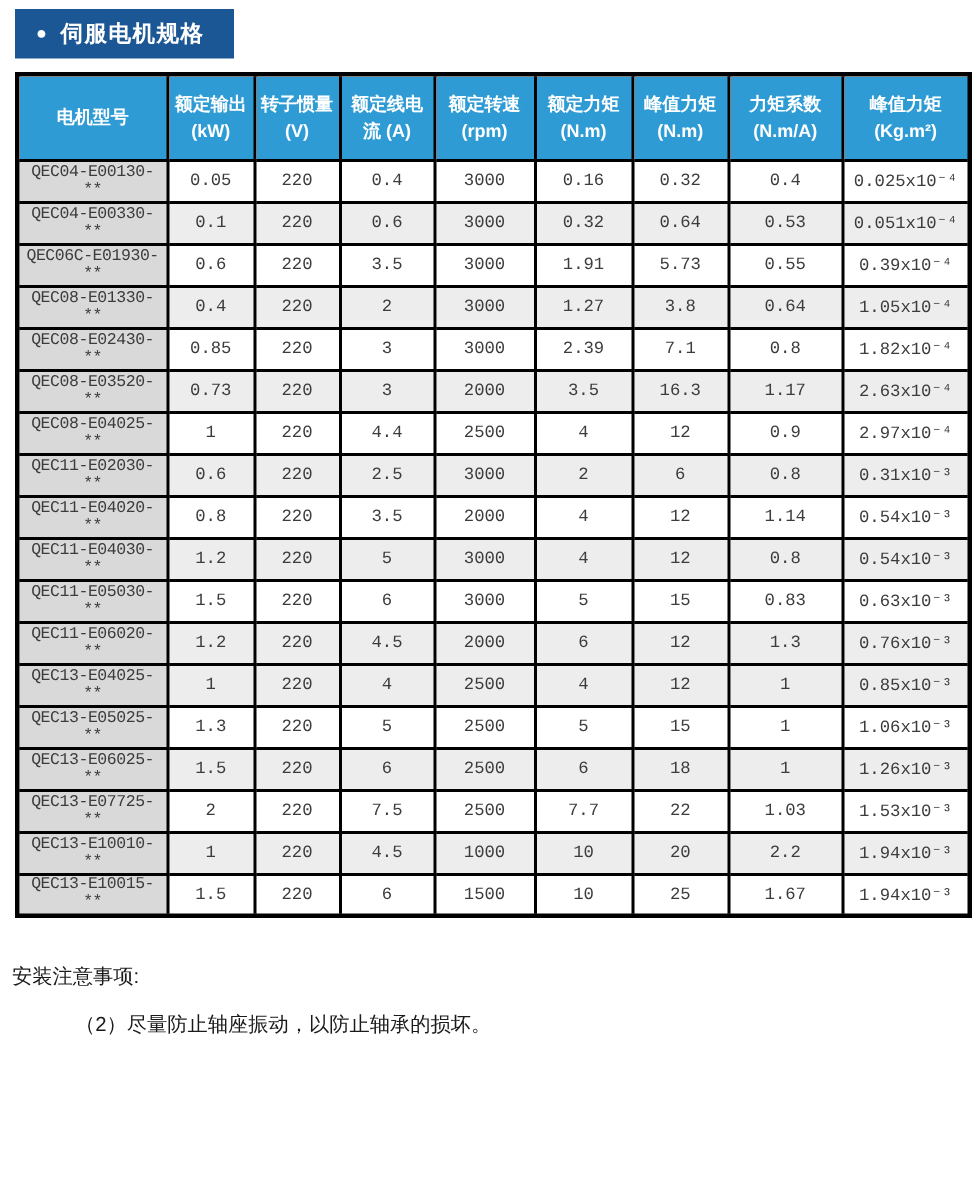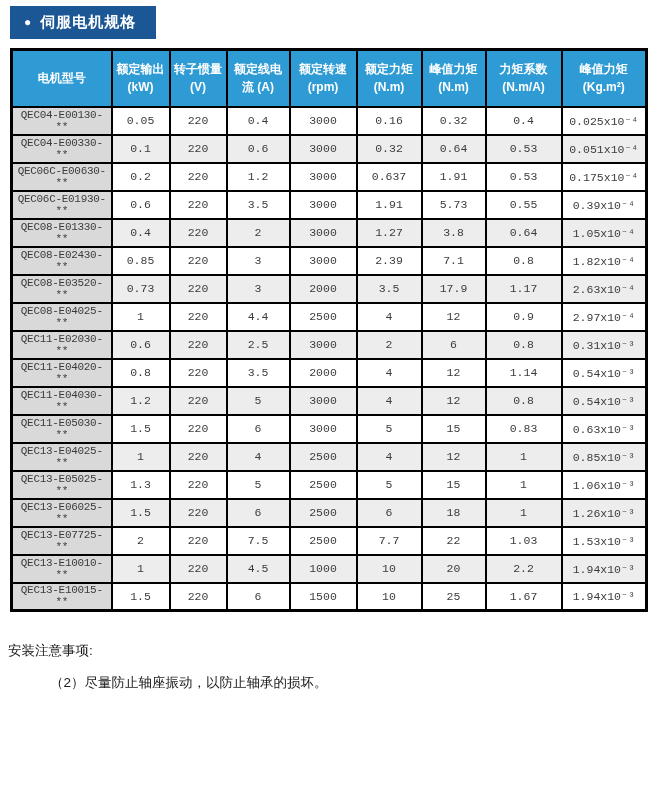--- a/index.html
+++ b/index.html
@@ -151,31 +151,20 @@
         <td>0.1</td>
         <td>220</td>
         <td>0.6</td>
         <td>3000</td>
         <td>0.32</td>
         <td>0.64</td>
         <td>0.53</td>
         <td>0.051x10⁻⁴</td>
       </tr>
       <tr>
-        <td class="model">QEC06C-E00630-**</td>
-        <td>0.2</td>
-        <td>220</td>
-        <td>1.2</td>
-        <td>3000</td>
-        <td>0.637</td>
-        <td>1.91</td>
-        <td>0.53</td>
-        <td>0.175x10⁻⁴</td>
-      </tr>
-      <tr>
         <td class="model">QEC06C-E01930-**</td>
         <td>0.6</td>
         <td>220</td>
         <td>3.5</td>
         <td>3000</td>
         <td>1.91</td>
         <td>5.73</td>
         <td>0.55</td>
         <td>0.39x10⁻⁴</td>
       </tr>
@@ -201,21 +190,21 @@
         <td>0.8</td>
         <td>1.82x10⁻⁴</td>
       </tr>
       <tr class="alt">
         <td class="model">QEC08-E03520-**</td>
         <td>0.73</td>
         <td>220</td>
         <td>3</td>
         <td>2000</td>
         <td>3.5</td>
-        <td>17.9</td>
+        <td>16.3</td>
         <td>1.17</td>
         <td>2.63x10⁻⁴</td>
       </tr>
       <tr>
         <td class="model">QEC08-E04025-**</td>
         <td>1</td>
         <td>220</td>
         <td>4.4</td>
         <td>2500</td>
         <td>4</td>
@@ -259,20 +248,31 @@
       <tr>
         <td class="model">QEC11-E05030-**</td>
         <td>1.5</td>
         <td>220</td>
         <td>6</td>
         <td>3000</td>
         <td>5</td>
         <td>15</td>
         <td>0.83</td>
         <td>0.63x10⁻³</td>
+      </tr>
+      <tr class="alt">
+        <td class="model">QEC11-E06020-**</td>
+        <td>1.2</td>
+        <td>220</td>
+        <td>4.5</td>
+        <td>2000</td>
+        <td>6</td>
+        <td>12</td>
+        <td>1.3</td>
+        <td>0.76x10⁻³</td>
       </tr>
       <tr class="alt">
         <td class="model">QEC13-E04025-**</td>
         <td>1</td>
         <td>220</td>
         <td>4</td>
         <td>2500</td>
         <td>4</td>
         <td>12</td>
         <td>1</td>

